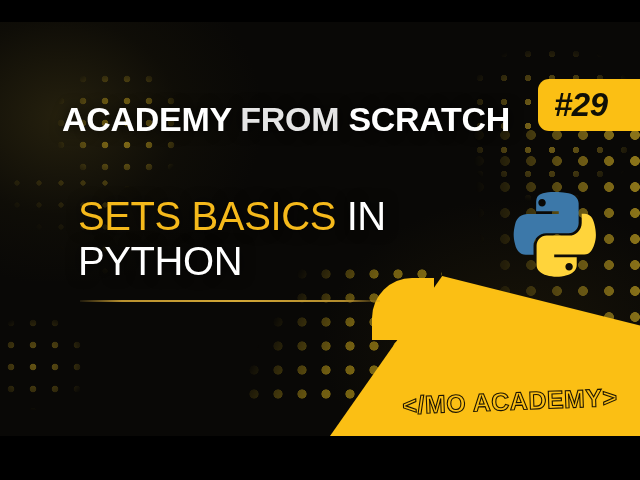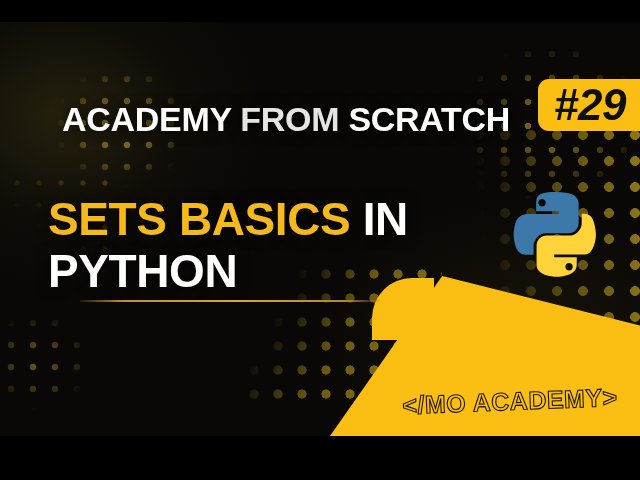--- a/index.html
+++ b/index.html
@@ -145,33 +145,33 @@
     position:absolute;
     left:538px; top:57px;
     width:118px; height:52px;
     background:#FBBF14;
     border-radius:11px;
     display:flex; align-items:center;
     padding-left:16px;
     overflow:hidden;
   }
   .episode-badge span {
-    font-size:44px; font-weight:700;
+    font-size:33px; font-weight:700;
     color:#111006; letter-spacing:-0.5px;
     font-style:italic;
     white-space:nowrap;
   }
 
   
   .headline {
     position:absolute;
-    left:48px; top:172px;
+    left:78px; top:172px;
     width:430px;
-    font-size:46px;
-    font-weight:700;
+    font-size:40px;
+    font-weight:400;
     line-height:1.13;
     letter-spacing:-0.4px;
     color:#ffffff;
     text-shadow:0 0 14px rgba(0,0,0,.8);
   }
   .headline .hl { color:#F5B91B; }
 
   .divider {
     position:absolute;
     left:80px; top:278px;

